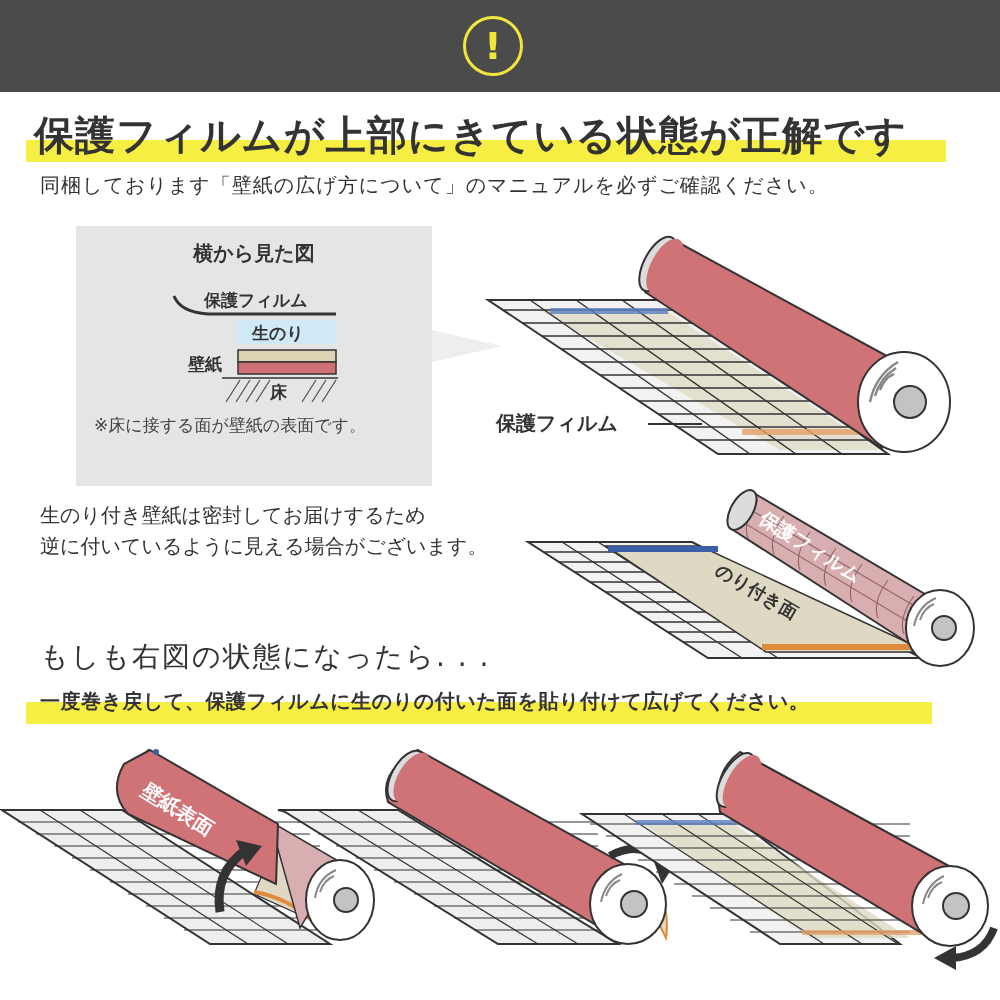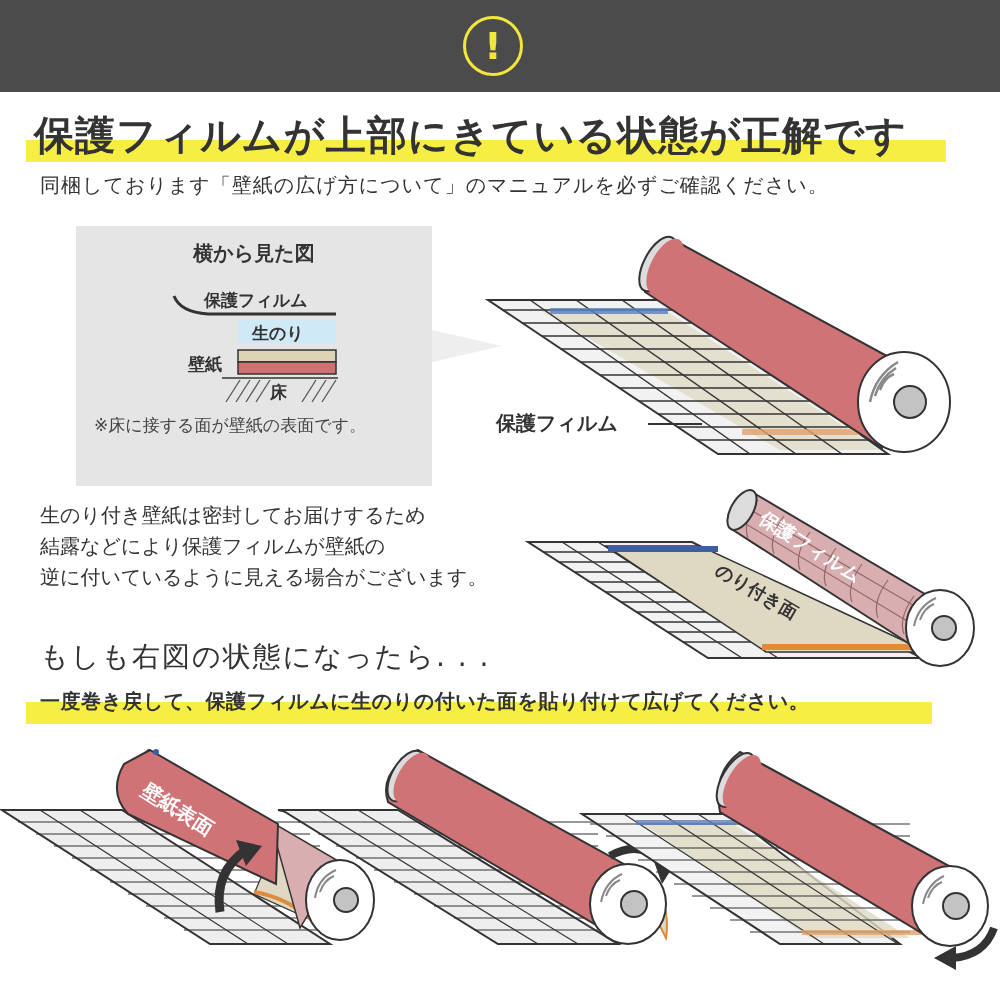--- a/index.html
+++ b/index.html
@@ -111,21 +111,20 @@
   <path d="M400 168 Q 404 156 414 152" fill="none" stroke="#888" stroke-width="2.5"></path>
   <path d="M395 174 Q 400 156 416 146" fill="none" stroke="#888" stroke-width="2.5"></path>
   <path d="M390 180 Q 395 154 418 140" fill="none" stroke="#888" stroke-width="2.5"></path>
 
   <text x="16" y="208" font-size="20" class="svg-label" fill="#333">保護フィルム</text>
   <line x1="168" y1="202" x2="222" y2="202" stroke="#333" stroke-width="2"></line>
 </svg>
 
 <div class="para">
   <div>生のり付き壁紙は密封してお届けするため</div>
-  <div>結露などにより保護フィルムが壁紙の</div>
   <div>逆に付いているように見える場合がございます。</div>
 </div>
 <div class="callout">もしも右図の状態になったら. . .</div>
 
 <svg width="470" height="200" style="left:522px;top:482px">
   <defs>
     <clipPath id="gridclip2">
         <polygon points="6,60 160,60 330,176 186,176"></polygon>
       </clipPath>
   </defs>

